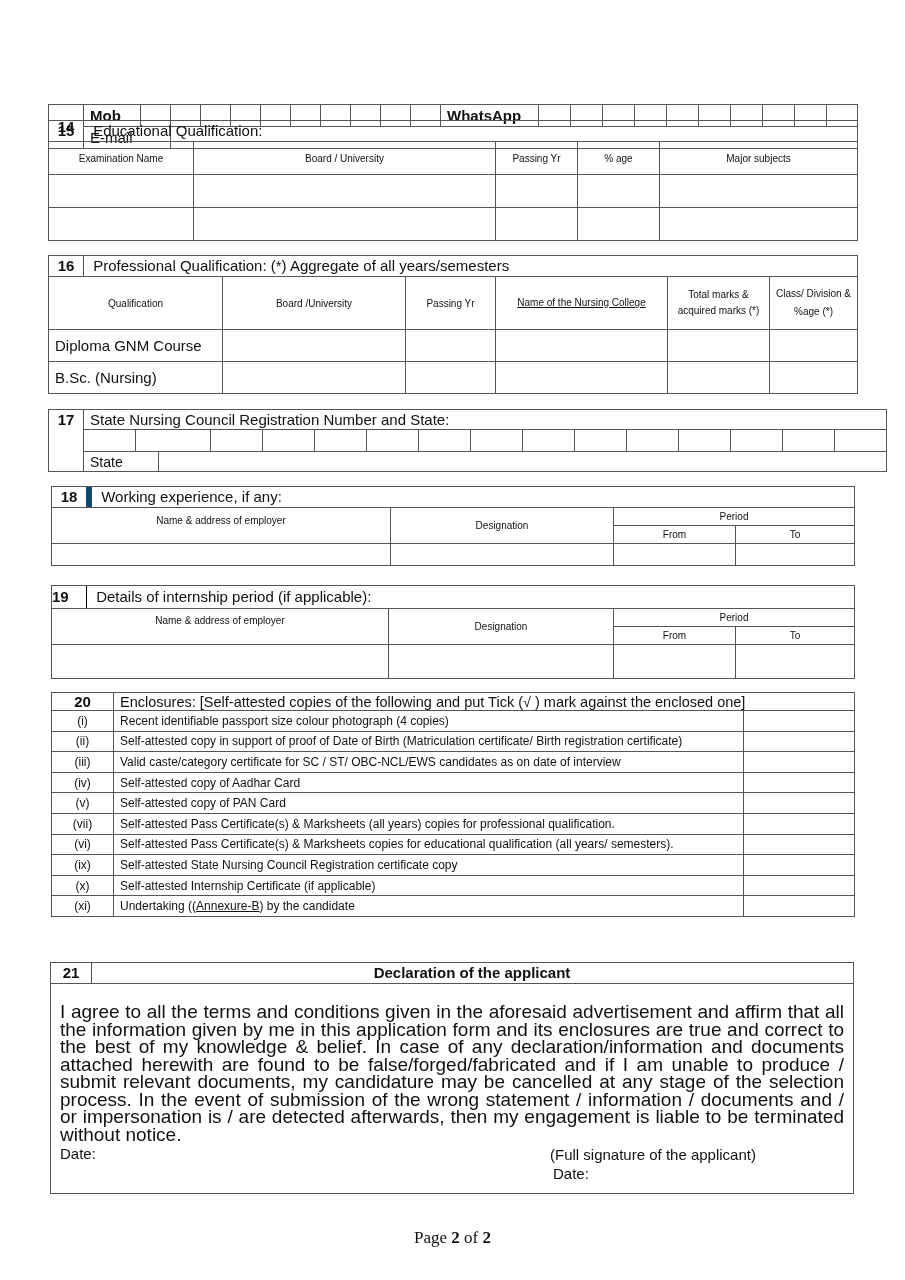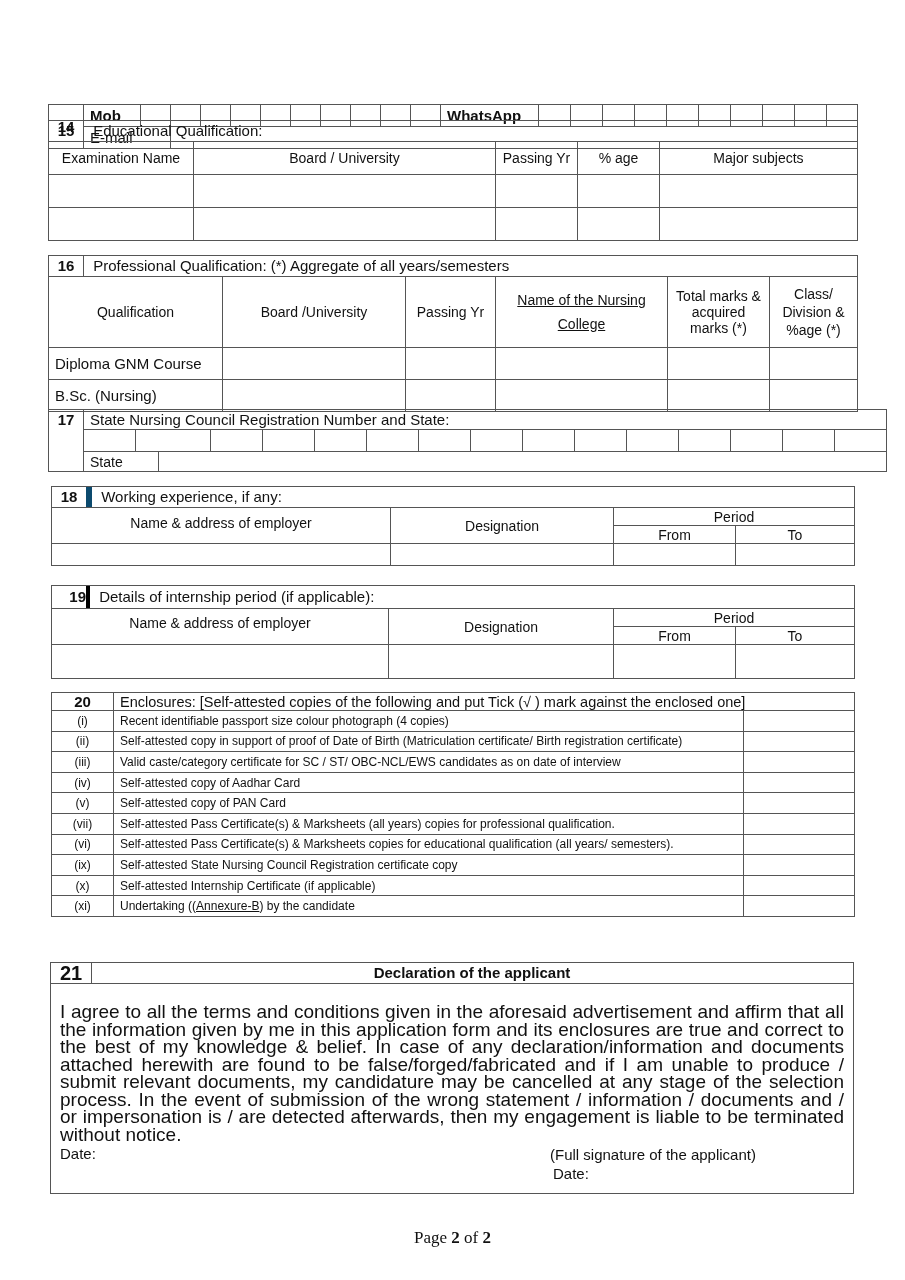--- a/index.html
+++ b/index.html
@@ -5,24 +5,24 @@
   html, body { margin:0; padding:0; background:#ffffff; }
   body { width:905px; height:1280px; position:relative; overflow:hidden;
          font-family:"Liberation Sans", sans-serif; color:#111; }
   table { border-collapse:collapse; position:absolute; table-layout:fixed; }
   td { border:1px solid #555; padding:0; font-size:15px; vertical-align:middle; }
   .c { text-align:center; }
   .l { padding-left:6px; }
   .b { font-weight:bold; }
   .sm { font-size:12px; }
   .num { font-weight:bold; text-align:center; font-size:15px; }
-  .hd td { font-size:14px; }
+  .hd td { font-size:10px; }
   .decl { position:absolute; left:50px; top:962px; width:804px; height:232px; border:1px solid #555; box-sizing:border-box; }
   .decl-head { position:absolute; left:0; top:0; width:100%; height:20px; border-bottom:1px solid #555; }
-  .decl-num { position:absolute; left:0; top:0; width:40px; height:20px; border-right:1px solid #555; font-weight:bold; font-size:20px; text-align:center; line-height:20px; }
+  .decl-num { position:absolute; left:0; top:0; width:40px; height:20px; border-right:1px solid #555; font-weight:bold; font-size:15px; text-align:center; line-height:20px; }
   .decl-title { position:absolute; left:40px; right:0; top:0; height:20px; text-align:center; font-weight:bold; font-size:15px; line-height:20px; }
   .decl-text { position:absolute; left:9px; right:9px; top:40px; font-size:19px; line-height:17.5px; text-align:justify; }
   .date { position:absolute; left:9px; top:182px; font-size:15px; }
   .sig { position:absolute; left:499px; top:182px; font-size:15px; line-height:19px; }
   .page { position:absolute; left:0; width:905px; top:1228px; text-align:center; font-family:"Liberation Serif", serif; font-size:17px; }
 </style>
 </head>
 <body>
 
 <table style="left:48px; top:60px; width:809px;margin-top:44px;">
@@ -250,21 +250,21 @@
 <table style="left:51px; top:585px; width:803px;">
   <colgroup>
     <col style="width:337px">
       <col style="width:225px">
       <col style="width:122px">
       <col style="width:119px">
   </colgroup>
   <tbody>
       <tr style="height:22px">
     <td colspan="4" style="padding:0">
-      <span style="display:inline-block; width:34px; text-align:right; font-weight:bold; border-right:4px solid #000000; line-height:22px;">19</span>
+      <span style="display:inline-block; width:34px; text-align:left; font-weight:bold; border-right:1px solid #000000; line-height:22px;">19</span>
       <span style="padding-left:5px;">Details of internship period (if applicable):</span>
     </td>
   </tr>
   <tr style="height:18px" class="hd">
     <td rowspan="2" class="c" style="vertical-align:top; padding-top:6px;">Name &amp; address of employer</td>
     <td rowspan="2" class="c">Designation</td>
     <td colspan="2" class="c">Period</td>
   </tr>
   <tr style="height:18px" class="hd">
     <td class="c">From</td>

